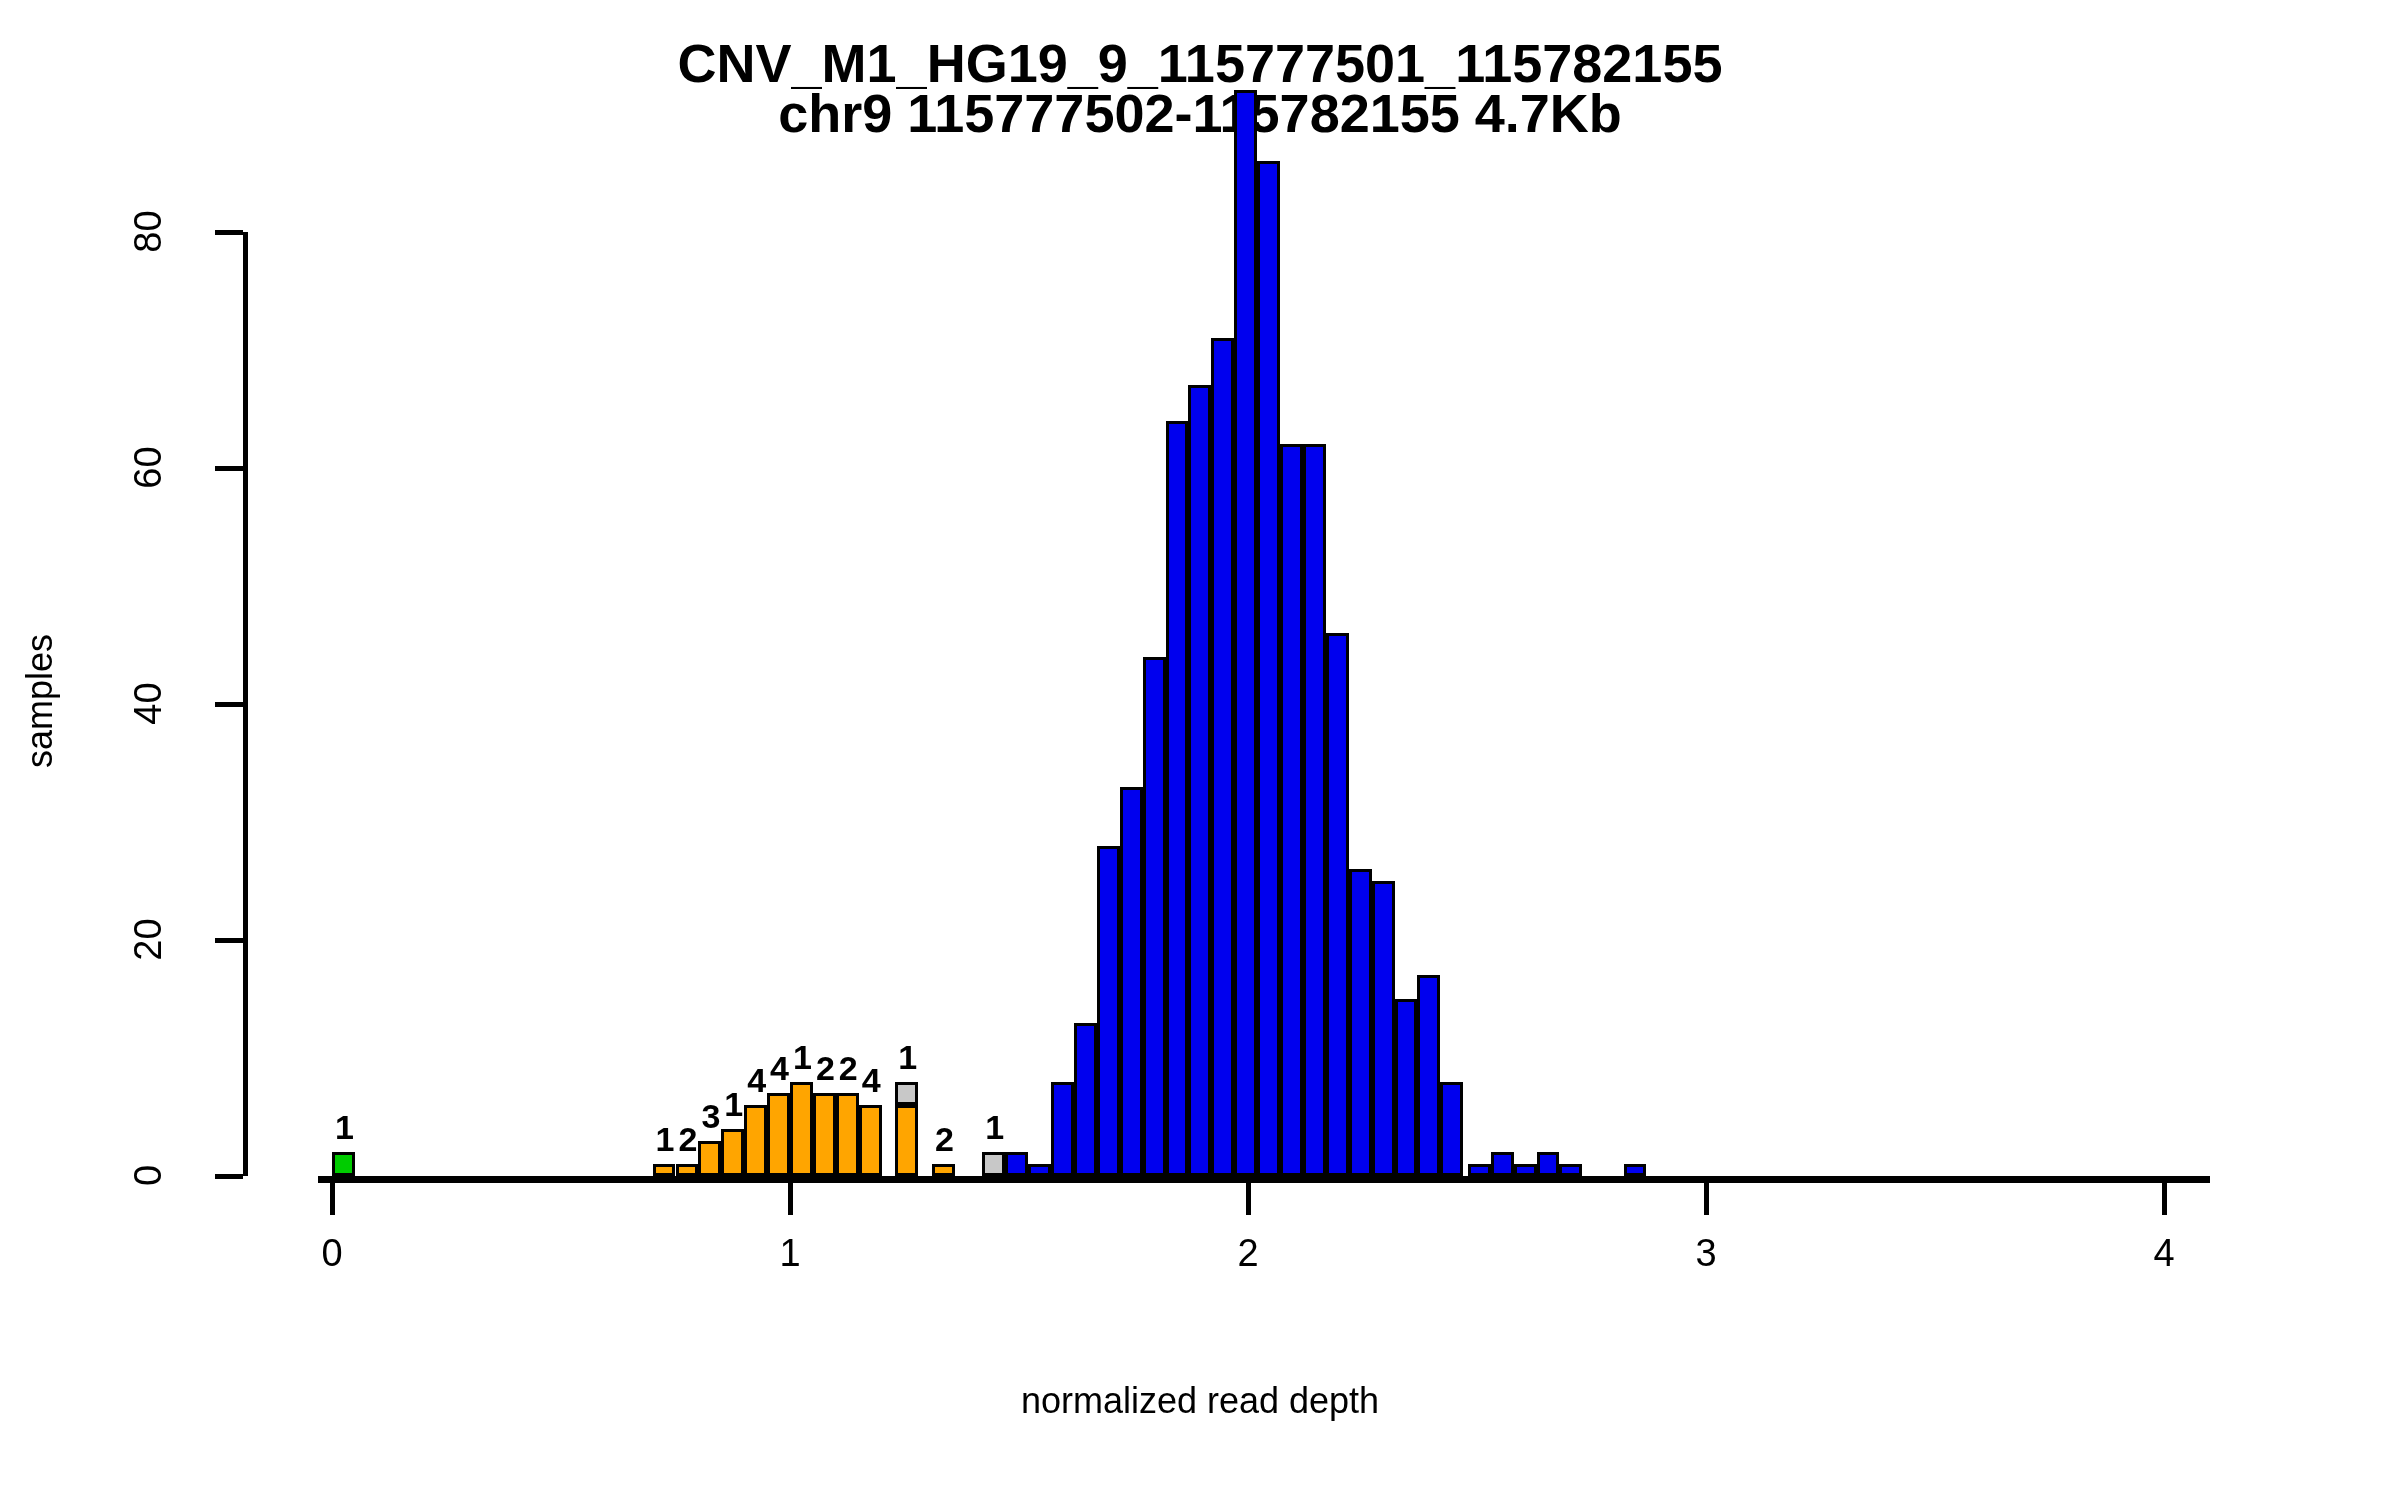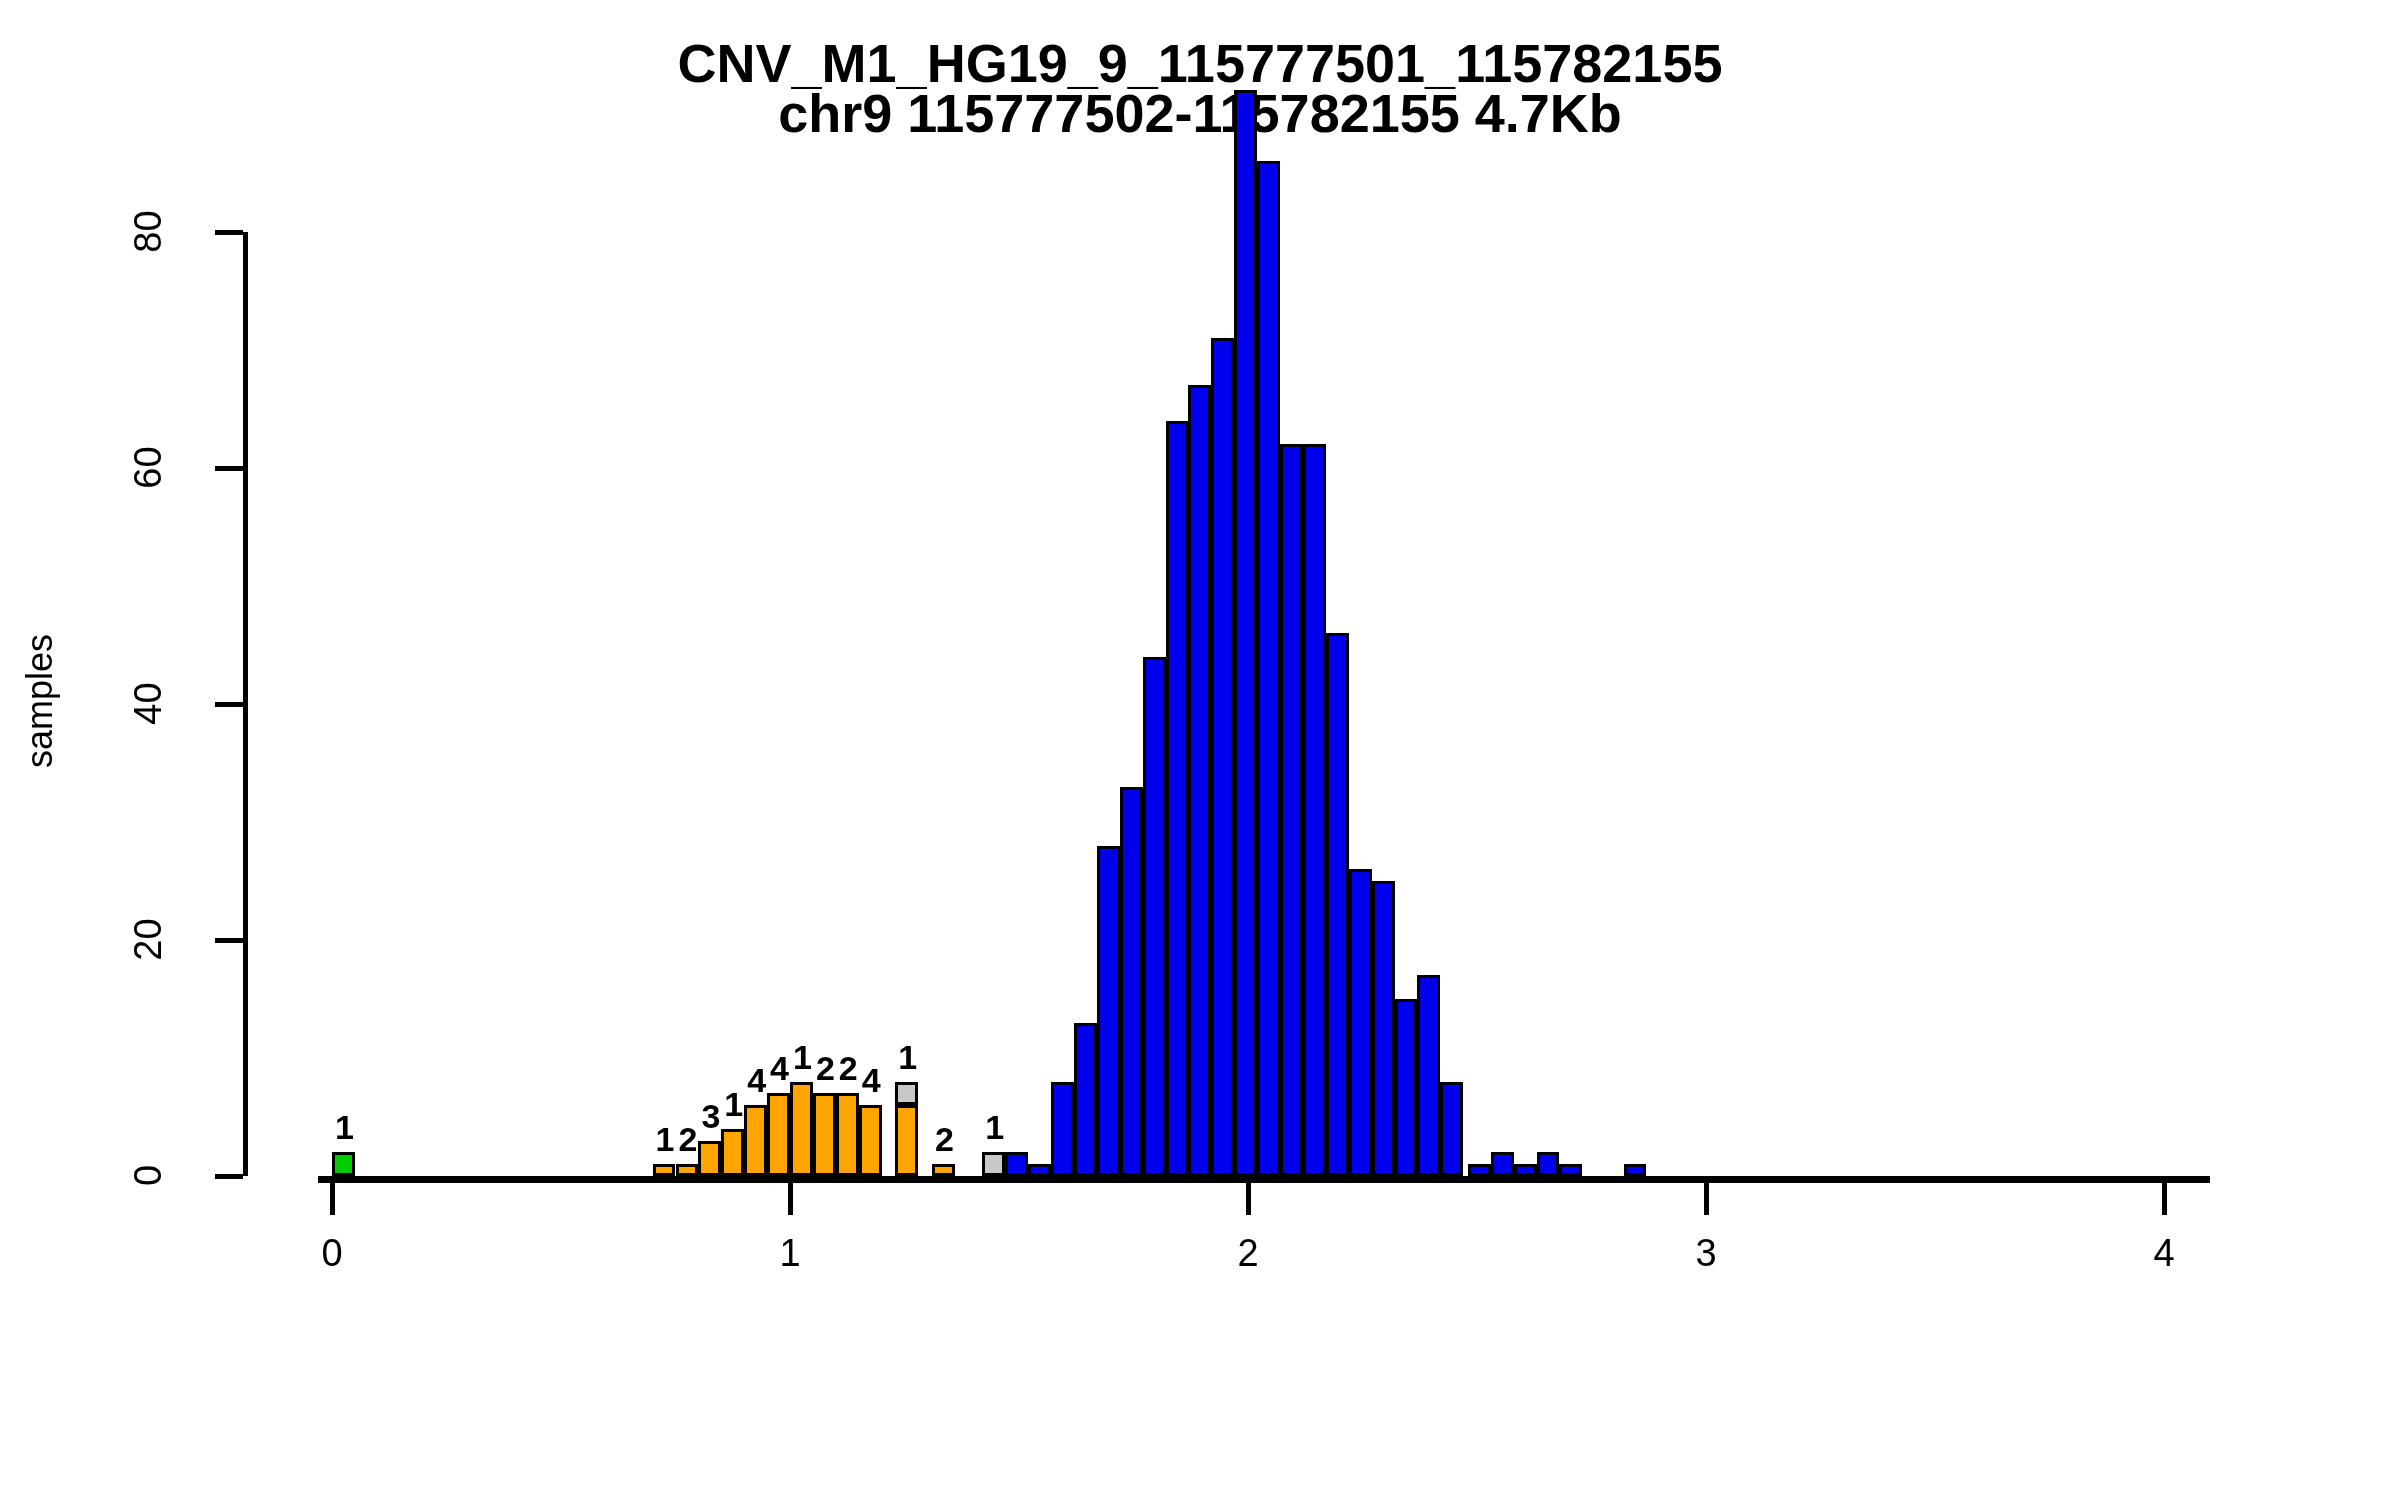--- a/index.html
+++ b/index.html
@@ -51,20 +51,21 @@
       <div class="tick" style="left: 330px; top: 1183px; width: 5px; height: 32px;"></div>
       <div class="xtick-label" style="width: 120px; left: 272px; top: 1232px;">0</div>
       <div class="tick" style="left: 788px; top: 1183px; width: 5px; height: 32px;"></div>
       <div class="xtick-label" style="width: 120px; left: 730px; top: 1232px;">1</div>
       <div class="tick" style="left: 1246px; top: 1183px; width: 5px; height: 32px;"></div>
       <div class="xtick-label" style="width: 120px; left: 1188px; top: 1232px;">2</div>
       <div class="tick" style="left: 1704px; top: 1183px; width: 5px; height: 32px;"></div>
       <div class="xtick-label" style="width: 120px; left: 1646px; top: 1232px;">3</div>
       <div class="tick" style="left: 2162px; top: 1183px; width: 5px; height: 32px;"></div>
       <div class="xtick-label" style="width: 120px; left: 2104px; top: 1232px;">4</div>
+      <div class="axis-title-x" style="left: 0px; top: 1380px;">normalized read depth</div>
       <div class="axis-title-y" style="left: -80px; top: 680px; width: 240px; text-align: center;">samples</div>
       <div class="bar" style="left: 332px; width: 22.9px; top: 1152.4px; height: 23.6px; background: rgb(0, 204, 0);"></div>
       <div class="bar-label" style="left: 344.45px; top: 1108.4px;">1</div>
       <div class="bar" style="left: 652.6px; width: 22.9px; top: 1164.2px; height: 11.8px; background: rgb(255, 165, 0);"></div>
       <div class="bar-label" style="left: 665.05px; top: 1120.2px;">1</div>
       <div class="bar" style="left: 675.5px; width: 22.9px; top: 1164.2px; height: 11.8px; background: rgb(255, 165, 0);"></div>
       <div class="bar-label" style="left: 687.95px; top: 1120.2px;">2</div>
       <div class="bar" style="left: 698.4px; width: 22.9px; top: 1140.6px; height: 35.4px; background: rgb(255, 165, 0);"></div>
       <div class="bar-label" style="left: 710.85px; top: 1096.6px;">3</div>
       <div class="bar" style="left: 721.3px; width: 22.9px; top: 1128.8px; height: 47.2px; background: rgb(255, 165, 0);"></div>

